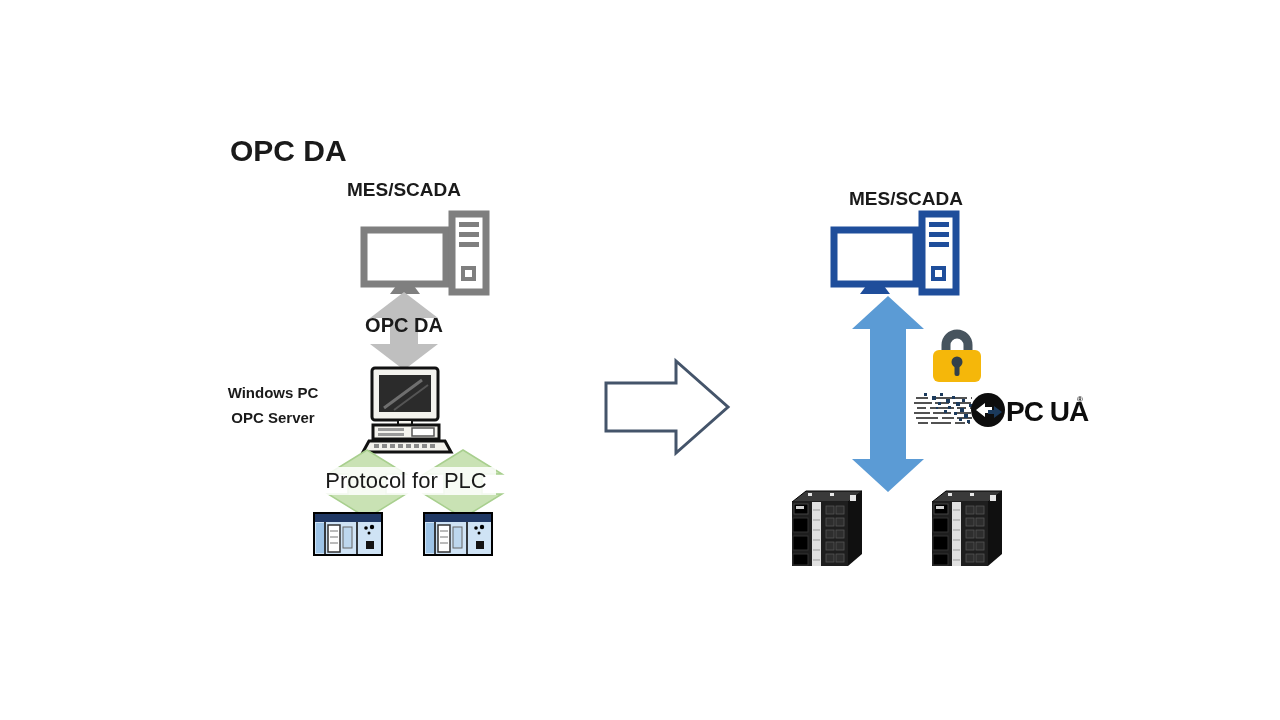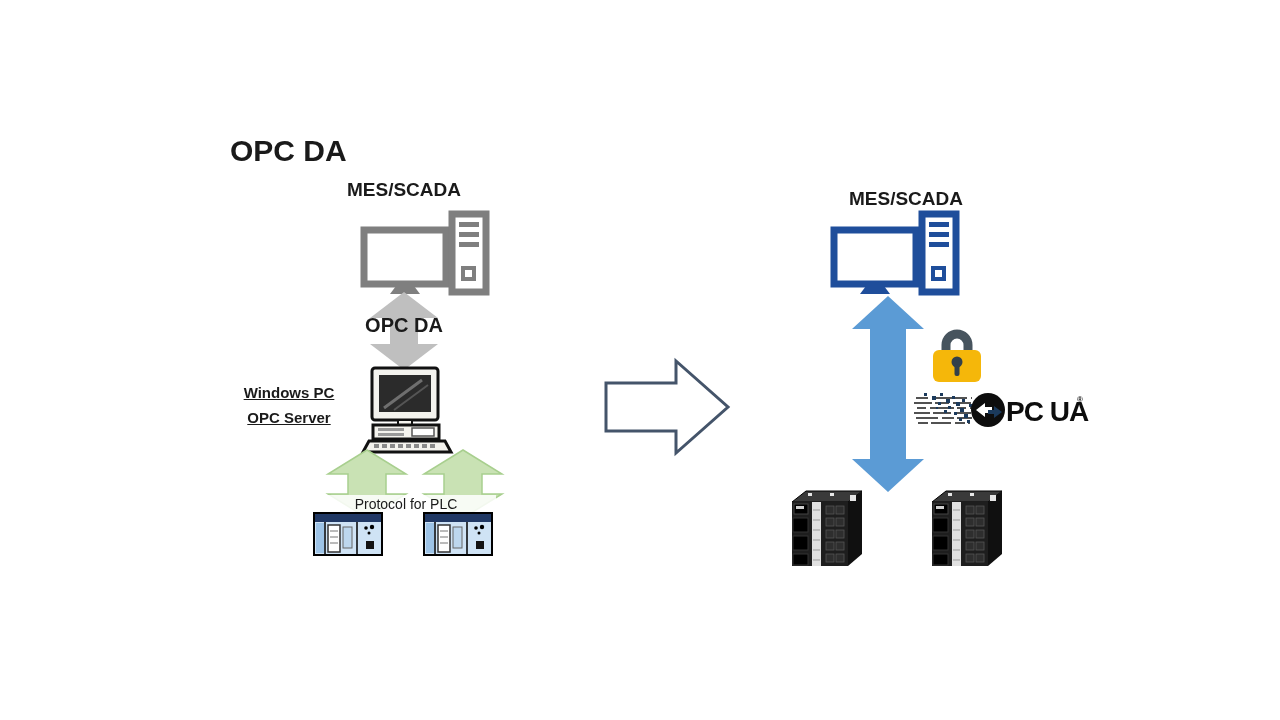--- a/index.html
+++ b/index.html
@@ -6,22 +6,22 @@
   .canvas{
     position:relative;width:1280px;height:680px;background:#ffffff;
     font-family:"Liberation Sans", sans-serif;color:#1a1a1a;overflow:hidden;
   }
   .abs{position:absolute;}
   .title{font-size:30px;font-weight:bold;letter-spacing:0;}
   .dev-label{font-size:19px;font-weight:bold;text-align:center;}
   .arrow-label{font-size:20px;font-weight:bold;text-align:center;}
   .server-label{font-size:15px;font-weight:bold;text-align:center;line-height:25px;}
   .protocol-label{
-    font-size:14px;font-weight:normal;text-align:center;
-    background:rgba(255,255,255,0.85);padding:1px 2px;margin-top:28px;
+    font-size:22px;font-weight:normal;text-align:center;
+    background:rgba(255,255,255,0.85);padding:1px 2px;
   }
   svg{display:block;overflow:visible;}
   .logo-text{font-family:"Liberation Sans", sans-serif;font-weight:bold;}
 </style>
 </head>
 <body>
 
 <div class="canvas">
 
   <div class="abs title" style="left:230px;top:134px;">OPC DA</div>
@@ -37,21 +37,21 @@
     <rect x="103" y="32" width="20" height="5" fill="#7f7f7f"></rect>
     <rect x="107" y="58" width="11" height="11" fill="none" stroke="#7f7f7f" stroke-width="4"></rect>
   </svg>
 
   <svg class="abs" style="left:370px;top:292px;" width="68" height="78" viewBox="0 0 68 78">
     <polygon points="34,0 68,26 48,26 48,52 68,52 34,78 0,52 20,52 20,26 0,26" fill="#bfbfbf"></polygon>
   </svg>
 
   <div class="abs arrow-label" style="left:362px;top:314px;width:84px;">OPC DA</div>
 
-  <div class="abs server-label" style="left:228px;top:380px;width:122px;text-decoration:underline;">
+  <div class="abs server-label" style="left:212px;top:380px;width:122px;">
     <div>Windows PC</div>
     <div>OPC Server</div>
   </div>
 
   <svg class="abs" style="left:360px;top:366px;" width="94" height="88" viewBox="0 0 94 88">
     <rect x="12" y="2" width="66" height="52" rx="3" fill="#f4f3ee" stroke="#111" stroke-width="3"></rect>
     <rect x="19" y="9" width="52" height="37" fill="#2b2b2b"></rect>
     <line x1="24" y1="42" x2="62" y2="14" stroke="#6f6f6f" stroke-width="3"></line>
     <line x1="34" y1="44" x2="68" y2="19" stroke="#555" stroke-width="2"></line>
     <rect x="38" y="54" width="14" height="5" fill="#f4f3ee" stroke="#111" stroke-width="2"></rect>

